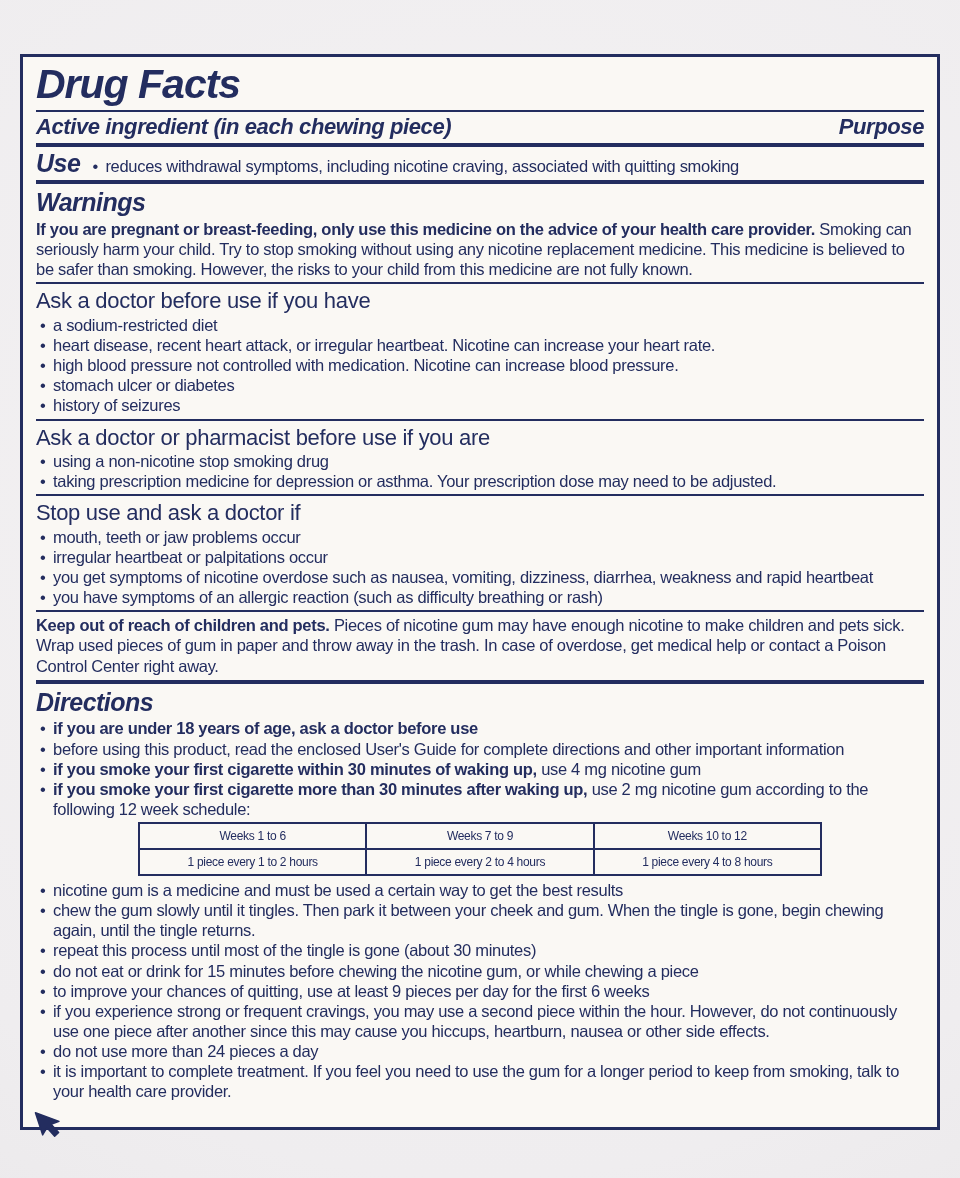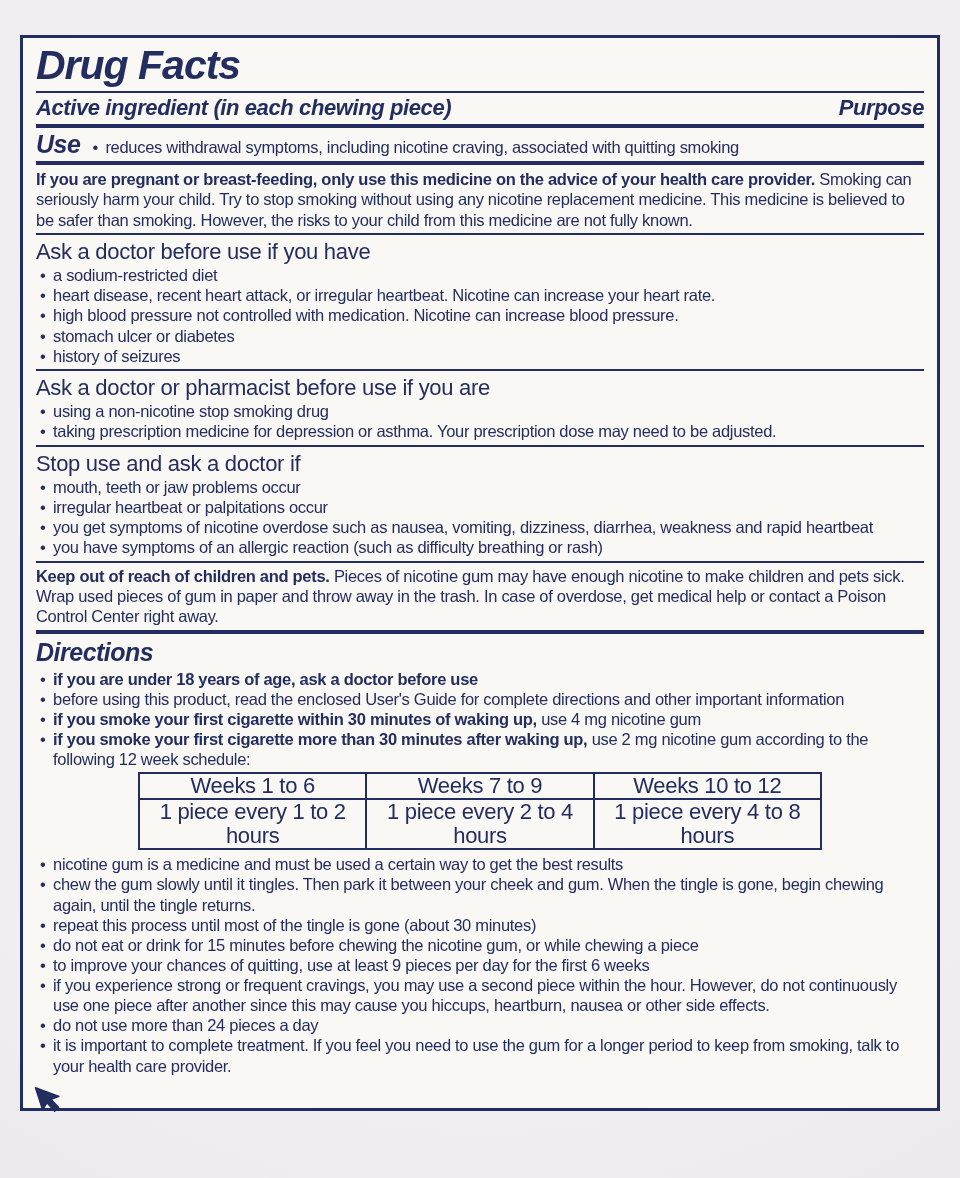--- a/index.html
+++ b/index.html
@@ -9,21 +9,21 @@
   }
   * { box-sizing: border-box; }
   html, body { margin: 0; padding: 0; }
   body {
     width: 960px; height: 1178px; position: relative; overflow: hidden;
     background: radial-gradient(ellipse 130% 100% at 50% 40%, #f4f2f3 0%, #efedef 60%, #e6e4e6 100%);
     font-family: "Liberation Sans", sans-serif;
     color: var(--navy);
   }
   .panel {
-    position: absolute; left: 20px; top: 35px; width: 920px; height: 1076px;
+    position: absolute; left: 20px; top: 54px; width: 920px; height: 1076px;
     border: 3px solid var(--navy);
     background: var(--panel-bg);
     padding: 4px 13px 8px 13px;
   }
   .rule-minor { border: none; border-top: 2px solid var(--navy); margin: 3px 0; }
   .rule-major { border: none; border-top: 4px solid var(--navy); margin: 4px 0; }
 
   h1.title {
     margin: 2px 0 4px 0;
     font-size: 41px; line-height: 1.05;
@@ -55,21 +55,21 @@
   .bullet { position: relative; padding-left: 17px; }
   .bullet::before { content: "\2022"; position: absolute; left: 4px; }
   b, .bold { font-weight: bold; }
 
   table.schedule {
     border-collapse: collapse; width: 684px; margin: 3px auto 4px auto;
     table-layout: fixed;
   }
   table.schedule td {
     border: 2px solid var(--navy);
-    text-align: center; font-size: 22px; letter-spacing: -0.3px;
+    text-align: center; font-size: 12px; letter-spacing: -0.3px;
     padding: 0 4px; line-height: 24px; background: var(--panel-bg);
   }
   .cursor-wrap { margin-top: 6px; height: 34px; }
   .cursor-wrap svg { transform: rotate(-18deg); }
 </style>
 </head>
 <body>
 
 <div class="panel">
 
@@ -84,20 +84,21 @@
   <hr class="rule-major">
 
   <div class="use-row">
     <span class="use-head">Use</span>
     <span class="bullet body-text">reduces withdrawal symptoms, including nicotine craving, associated with quitting smoking</span>
   </div>
 
   <hr class="rule-major">
 
   <div>
+    <h3 class="section-head">Warnings</h3>
     <p class="para body-text"><b>If you are pregnant or breast-feeding, only use this medicine on the advice of your health care provider.</b><span> Smoking can seriously harm your child. Try to stop smoking without using any nicotine replacement medicine. This medicine is believed to be safer than smoking. However, the risks to your child from this medicine are not fully known.</span></p>
 
     <hr class="rule-minor">
     <h4 class="sub-head">Ask a doctor before use if you have</h4>
     <div class="bullet body-text">a sodium-restricted diet</div>
     <div class="bullet body-text">heart disease, recent heart attack, or irregular heartbeat. Nicotine can increase your heart rate.</div>
     <div class="bullet body-text">high blood pressure not controlled with medication. Nicotine can increase blood pressure.</div>
     <div class="bullet body-text">stomach ulcer or diabetes</div>
     <div class="bullet body-text">history of seizures</div>
 

